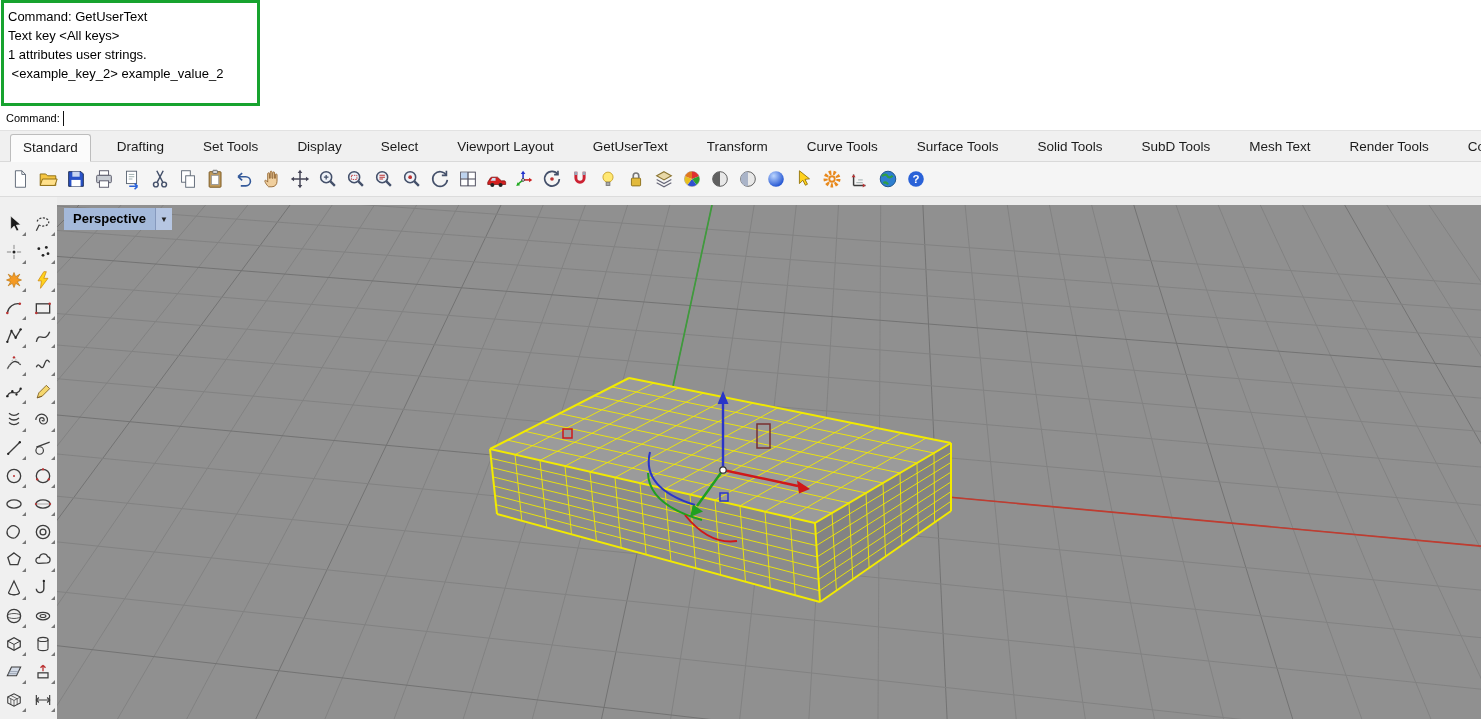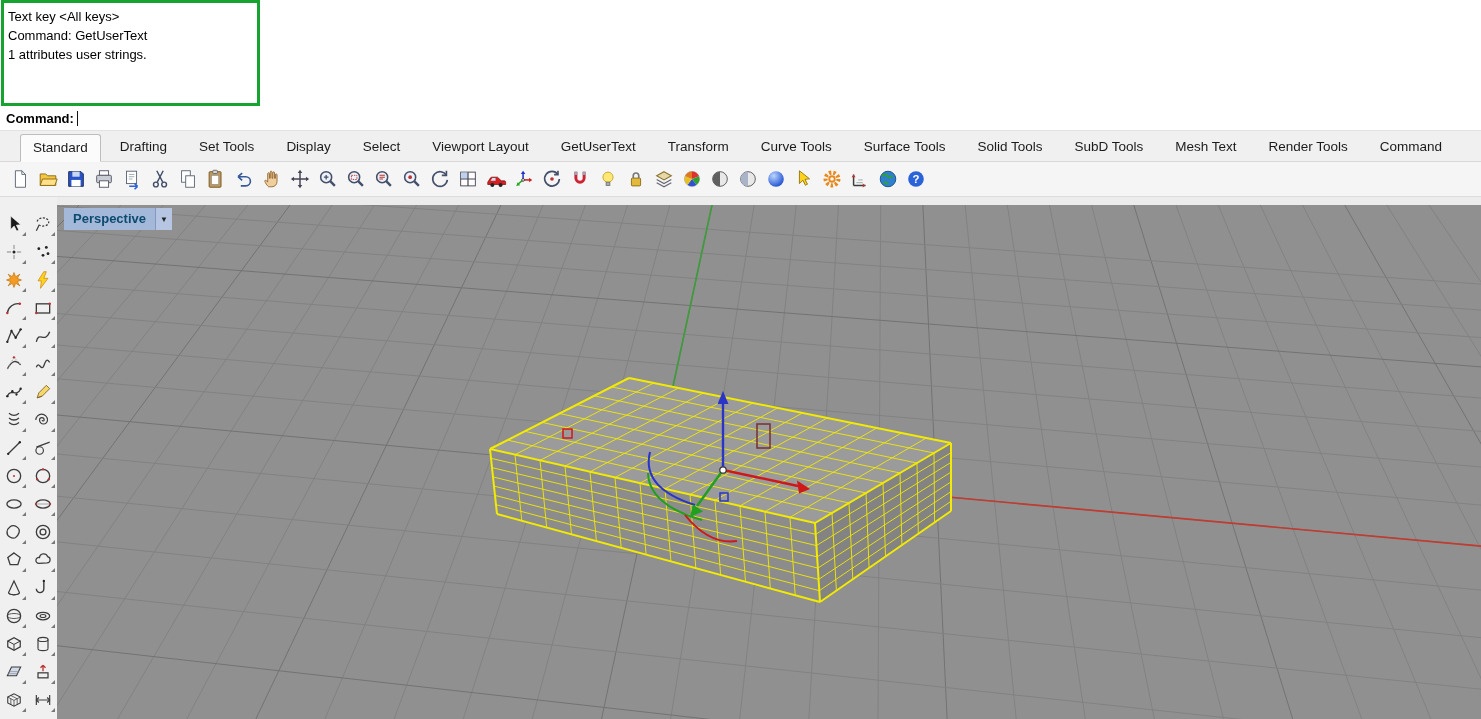--- a/index.html
+++ b/index.html
@@ -9,28 +9,28 @@
 
   
   #history{height:106px;background:#fff;position:relative;flex:none;}
   #history-box{position:absolute;left:1px;top:0;width:259px;height:106px;
     border:3px solid #17a32f;background:#fff;padding:4px 4px 0 4px;overflow:hidden;}
   .cmd-line{font-size:13px;line-height:19px;white-space:pre;color:#000;}
 
   
   #prompt{height:25px;background:#fff;display:flex;align-items:center;
     padding-left:6px;border-bottom:1px solid #e2e2e2;flex:none;}
-  #prompt-label{font-weight:bold;font-size:13px;color:#000;}
+  #prompt-label{font-weight:normal;font-size:11px;color:#000;}
   #caret{width:1.5px;height:15px;background:#111;margin-left:3px;
     animation:blink 1.1s steps(1) infinite;}
   @keyframes blink{50%{opacity:0;}}
 
   
   #tabs{height:31px;background:#f0f0f0;display:flex;align-items:flex-end;
-    padding:0 20px;gap:6px;border-bottom:1px solid #d9d9d9;flex:none;}
+    padding:0 10px;gap:13px;border-bottom:1px solid #d9d9d9;flex:none;}
   .tab{font-size:13.5px;color:#1b1b1b;padding:5px 12px 6px;white-space:nowrap;
     border:1px solid transparent;}
   .tab.active{background:#fbfbfb;border-color:#bdbdbd;border-bottom-color:#fbfbfb;
     border-radius:3px 3px 0 0;margin-bottom:-1px;}
 
   
   #toolbar{height:35px;background:#f5f5f5;display:flex;align-items:center;
     padding-left:6px;gap:1px;border-bottom:1px solid #dcdcdc;flex:none;}
   .tbtn{width:27px;height:27px;display:flex;align-items:center;justify-content:center;
     border-radius:2px;}
@@ -52,23 +52,24 @@
   #vplabel .txt{padding:3px 9px 4px;}
   #vplabel .arr{border-left:1px solid #8699bd;width:17px;display:flex;
     align-items:center;justify-content:center;font-size:8px;color:#222;}
 </style>
 </head>
 <body>
 
 <div id="app">
   <div id="history">
     <div id="history-box" style="border-color: rgb(23, 163, 47);">
+        <div class="cmd-line">Command: GetUserText</div>
         <div class="cmd-line">Text key &lt;All keys&gt;</div>
-        <div class="cmd-line">Command: GetUserText</div>
         <div class="cmd-line">1 attributes user strings.</div>
+        <div class="cmd-line"> &lt;example_key_2&gt; example_value_2</div>
       </div>
   </div>
 
   <div id="prompt">
     <span id="prompt-label">Command:</span>
     <span id="caret"></span>
   </div>
 
   <div id="tabs">
       <div class="tab active">Standard</div>
@@ -534,21 +535,21 @@
         </div>
         <div class="pcell">
           <svg xmlns="http://www.w3.org/2000/svg" viewBox="0 0 24 24" width="20" height="20">
             <path d="M4 6v12M20 6v12M4 12h16" stroke="#3c3c3c" stroke-width="1.4"></path>
             <path d="M7 9l-3 3 3 3M17 9l3 3-3 3" fill="none" stroke="#3c3c3c" stroke-width="1.4"></path>
           </svg>
         </div>
       </div>
     <div id="viewport" style="background: rgb(144, 144, 144);">
       <div id="vplabel">
-        <span class="txt" style="background: rgb(164, 185, 218); color: #0c4a6e;">Perspective</span>
+        <span class="txt" style="background: rgb(164, 185, 218); color: #000000;">Perspective</span>
         <span class="arr" style="background: rgb(182, 198, 226);">▼</span>
       </div>
       <svg id="scene" xmlns="http://www.w3.org/2000/svg" viewBox="0 0 1424 514" preserveAspectRatio="none">
           <g>
             <line x1="-20.2" y1="0.0" x2="-561.9" y2="514.0" stroke="#828282" stroke-width="1"></line>
             <line x1="22.0" y1="0.0" x2="-492.7" y2="514.0" stroke="#737373" stroke-width="1"></line>
             <line x1="64.2" y1="0.0" x2="-423.5" y2="514.0" stroke="#828282" stroke-width="1"></line>
             <line x1="106.4" y1="0.0" x2="-354.4" y2="514.0" stroke="#828282" stroke-width="1"></line>
             <line x1="148.6" y1="0.0" x2="-285.2" y2="514.0" stroke="#828282" stroke-width="1"></line>
             <line x1="190.8" y1="0.0" x2="-216.1" y2="514.0" stroke="#828282" stroke-width="1"></line>

